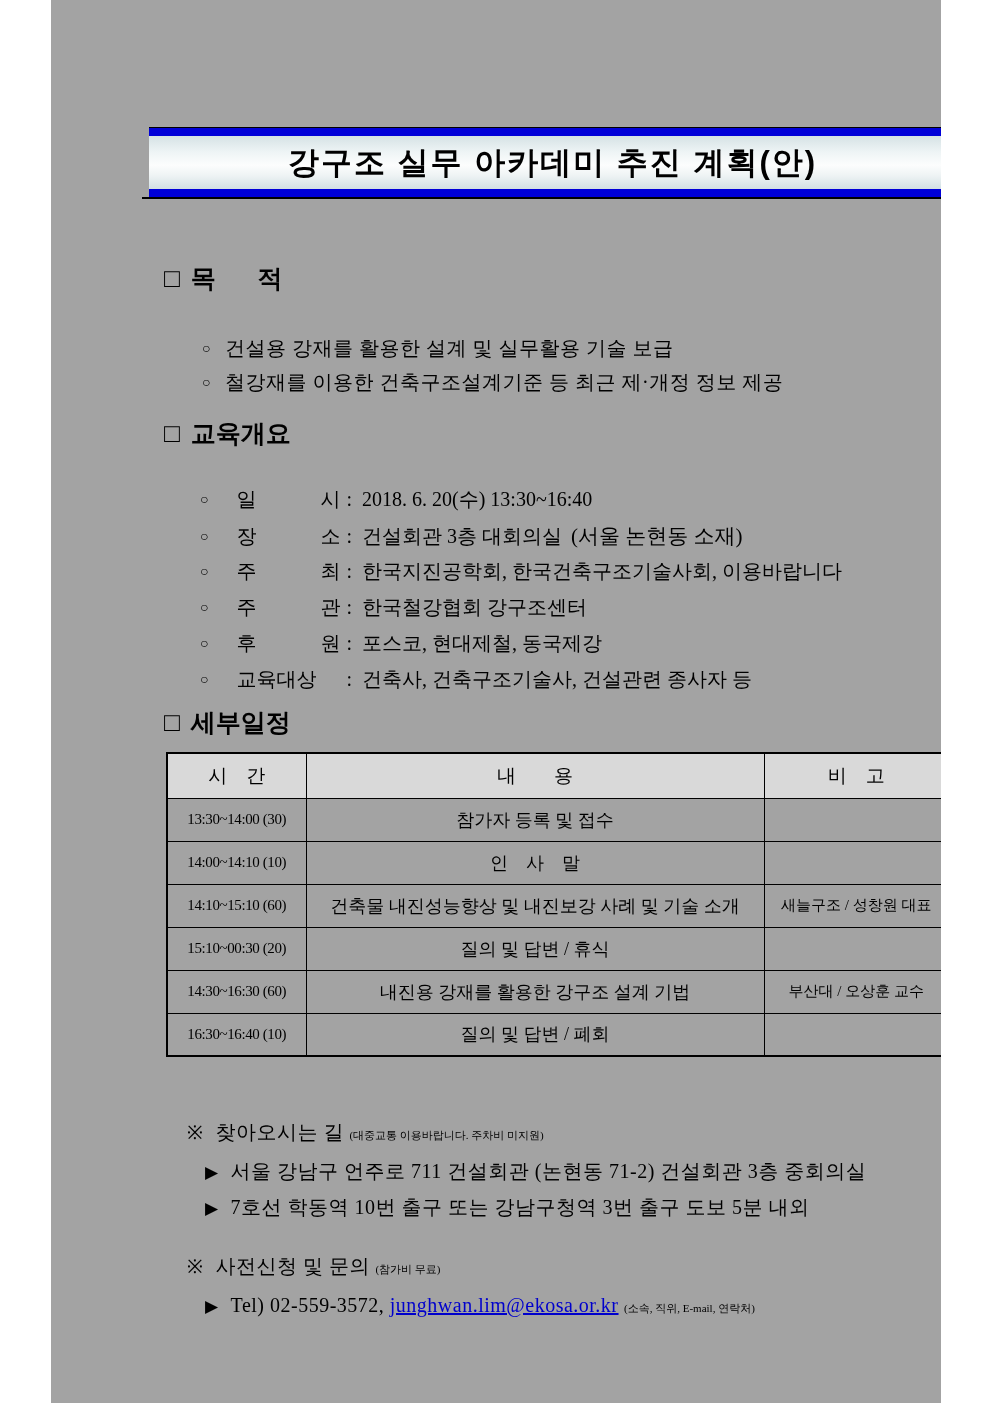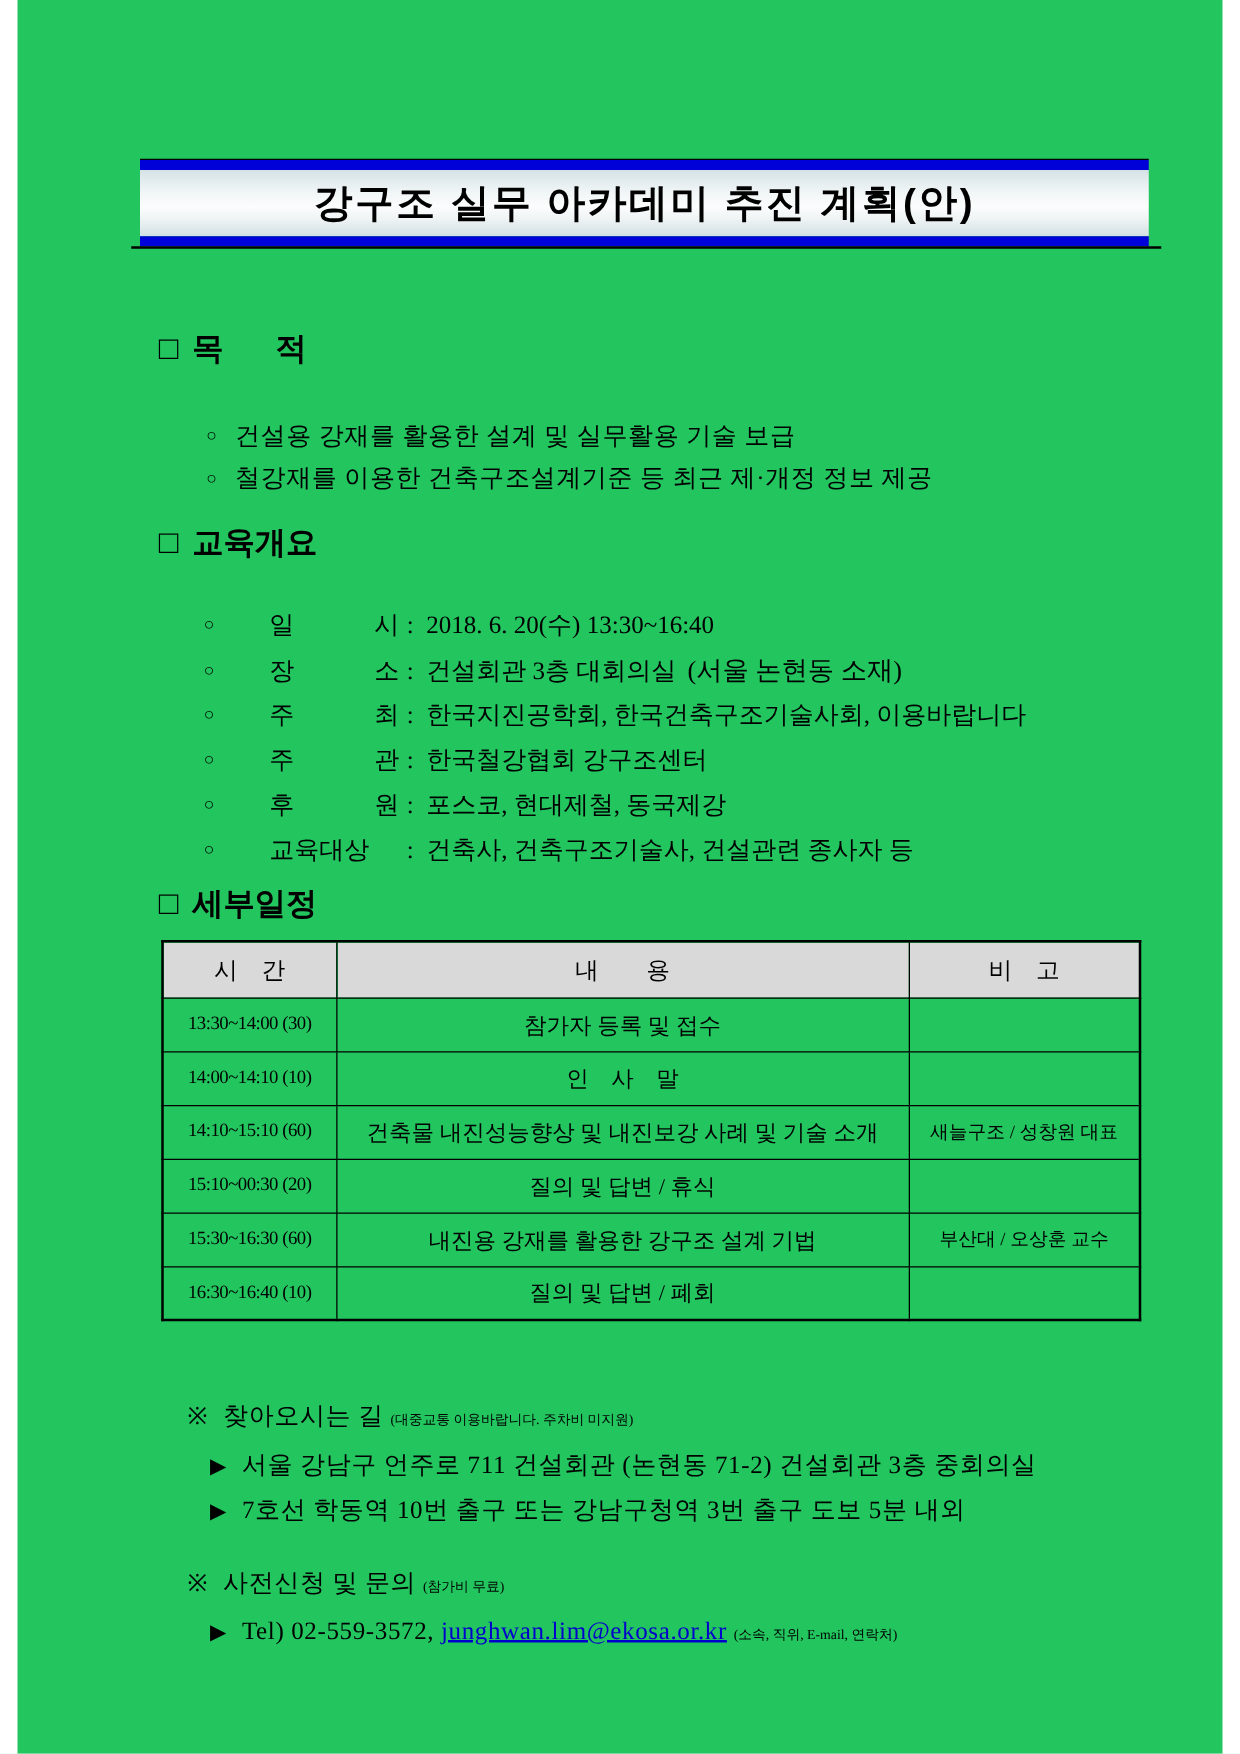--- a/index.html
+++ b/index.html
@@ -1,21 +1,21 @@
 <!DOCTYPE html>
 <html><head>
 <meta charset="utf-8">
 <style>
   * { margin:0; padding:0; box-sizing:border-box; }
   html,body { background:#ffffff; }
   .page {
     position:relative;
-    width:964px; height:1403px;
+    width:890px; height:1403px;
     margin:0 auto;
-    background:#22c55e;
+    background:#a3a3a3;
     font-family:"Liberation Serif", serif;
     color:#000;
     overflow:hidden;
     padding-left:48px;
   }
 
   
   .banner-wrap { position:absolute; left:98px; top:127px; width:807px; border-top:1px solid #000; }
   .banner-bar { height:8px; background:#0000d8; }
   .banner-body {
@@ -39,21 +39,21 @@
     white-space:pre;
   }
   .sq { font-weight:normal; font-size:26px; line-height:1; transform:translateY(-1px); }
 
   
   .li { position:absolute; left:129px; font-size:20px; letter-spacing:0.5px; white-space:pre; }
   .circ { font-size:14px; margin-right:14px; vertical-align:2px; }
 
   
   .ov-row { position:absolute; left:129px; font-size:20px; white-space:pre; }
-  .ov-label { display:inline-block; width:104px; margin-left:30px; text-align:justify; text-align-last:justify; -moz-text-align-last:justify; }
+  .ov-label { display:inline-block; width:104px; margin-left:14px; text-align:justify; text-align-last:justify; -moz-text-align-last:justify; }
   .ov-colon { display:inline-block; margin:0 10px 0 6px; }
   .ov-note { font-size:21px; margin-left:4px; }
 
   
   .sched-table {
     position:absolute; left:115px; top:752px;
     width:782px;
     border-collapse:collapse;
     border:2px solid #000;
     table-layout:fixed;
@@ -155,21 +155,21 @@
         <td class="cell-time">14:10~15:10 (60)</td>
         <td class="cell-desc">건축물 내진성능향상 및 내진보강 사례 및 기술 소개</td>
         <td class="cell-note">새늘구조 / 성창원 대표</td>
       </tr>
       <tr>
         <td class="cell-time">15:10~00:30 (20)</td>
         <td class="cell-desc">질의 및 답변 / 휴식</td>
         <td class="cell-note"></td>
       </tr>
       <tr>
-        <td class="cell-time">15:30~16:30 (60)</td>
+        <td class="cell-time">14:30~16:30 (60)</td>
         <td class="cell-desc">내진용 강재를 활용한 강구조 설계 기법</td>
         <td class="cell-note">부산대 / 오상훈 교수</td>
       </tr>
       <tr>
         <td class="cell-time">16:30~16:40 (10)</td>
         <td class="cell-desc">질의 및 답변 / 폐회</td>
         <td class="cell-note"></td>
       </tr>
     </tbody>
   </table>

